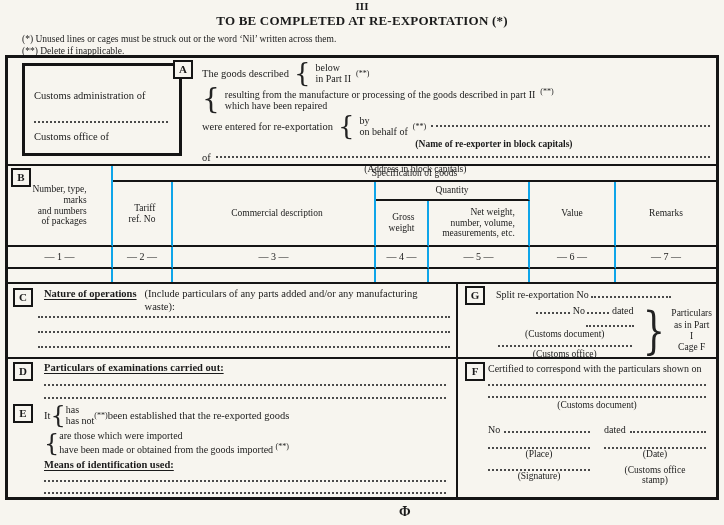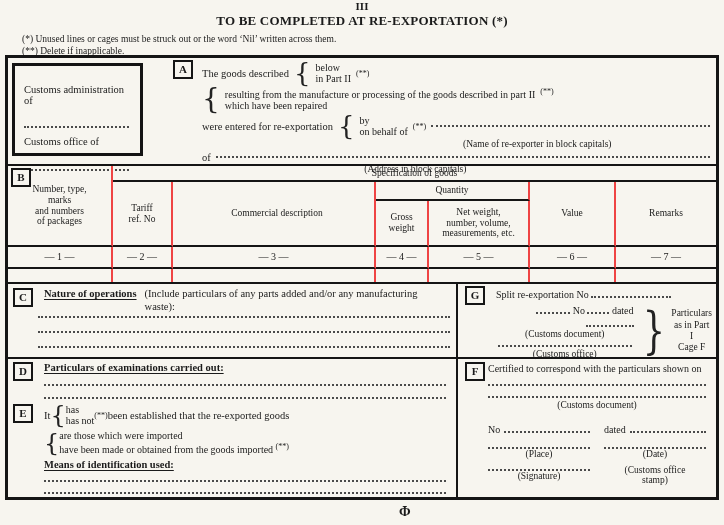--- a/index.html
+++ b/index.html
@@ -25,34 +25,34 @@
           background:#f7f5ef; }
 
   .dline { border-bottom:2px dotted #4a4a4a; height:0; }
   .idots { display:inline-block; border-bottom:2px dotted #4a4a4a; height:9px; vertical-align:baseline; }
 
   .brace { font-family:"DejaVu Serif",serif; font-weight:400; color:#222; line-height:1; }
   .stack { display:flex; flex-direction:column; justify-content:center; line-height:1.15; }
 
   
   .secA { position:relative; height:106px; flex:none; font-size:10.5px; }
-  .customs-box { position:absolute; left:4px; top:5px; width:131px; height:93px;
-                 border:3px solid #141414; box-sizing:border-box; padding:18px 9px 0 9px; }
+  .customs-box { position:absolute; left:14px; top:5px; width:160px; height:93px;
+                 border:3px solid #141414; box-sizing:border-box; padding:24px 9px 0 9px; }
   .cb-dots { border-bottom:2px dotted #4a4a4a; height:10px; margin:0 2px 8px 0; }
   .cageA { position:absolute; left:165px; top:2px; }
   .a-content { position:absolute; left:194px; top:3px; right:6px; }
   .a-row { display:flex; align-items:center; gap:5px; }
   .a-cap { font-size:9.5px; }
 
   
   .secB { position:relative; height:118px; flex:none; border-top:2px solid #151515; box-sizing:border-box;
           display:grid; grid-template-columns:105px 60px 203px 53px 101px 86px 1fr;
           grid-template-rows:16px 19px 46px 22px 1fr; font-size:9.5px; text-align:center; }
   .secB .cell { display:flex; align-items:center; justify-content:center; box-sizing:border-box; line-height:1.15; }
-  .bR { border-right:2px solid #ef4444; }
+  .bR { border-right:2px solid #0ea5e9;text-align:right; }
   .bB { border-bottom:2px solid #151515; }
   .cageB { position:absolute; left:3px; top:2px; }
   .numcell { font-size:10px; }
 
   
   .row-cg { display:flex; height:75px; flex:none; border-top:2px solid #151515; box-sizing:border-box; font-size:10.5px; }
   .secC { width:450px; flex:none; border-right:2px solid #151515; box-sizing:border-box; position:relative; }
   .cageC { position:absolute; left:5px; top:4px; }
   .c-content { position:absolute; left:36px; right:8px; top:4px; }
   .c-head { display:flex; gap:8px; }
@@ -136,21 +136,21 @@
           <span>were entered for re-exportation</span>
           <span class="brace" style="font-size:26px;">{</span>
           <span class="stack" style="font-size:10px;justify-content:flex-end;">
             <span>by</span>
             <span>on behalf of</span>
           </span>
           <span class="sup">(**)</span>
           <span class="dline" style="flex:1;"></span>
         </div>
 
-        <div class="a-cap" style="margin-left:42%; width:48%; text-align:center;">(Name of re-exporter in block capitals)</div>
+        <div class="a-cap" style="margin-left:42%; width:48%; text-align:left;font-weight:bold;">(Name of re-exporter in block capitals)</div>
 
         <div class="a-row" style="height:14px; margin-top:1px;">
           <span>of</span>
           <span class="dline" style="flex:1;"></span>
         </div>
         <div class="a-cap" style="margin-left:12%; width:60%; text-align:center;">(Address in block capitals)</div>
       </div>
     </div>
 
     <div class="secB">

